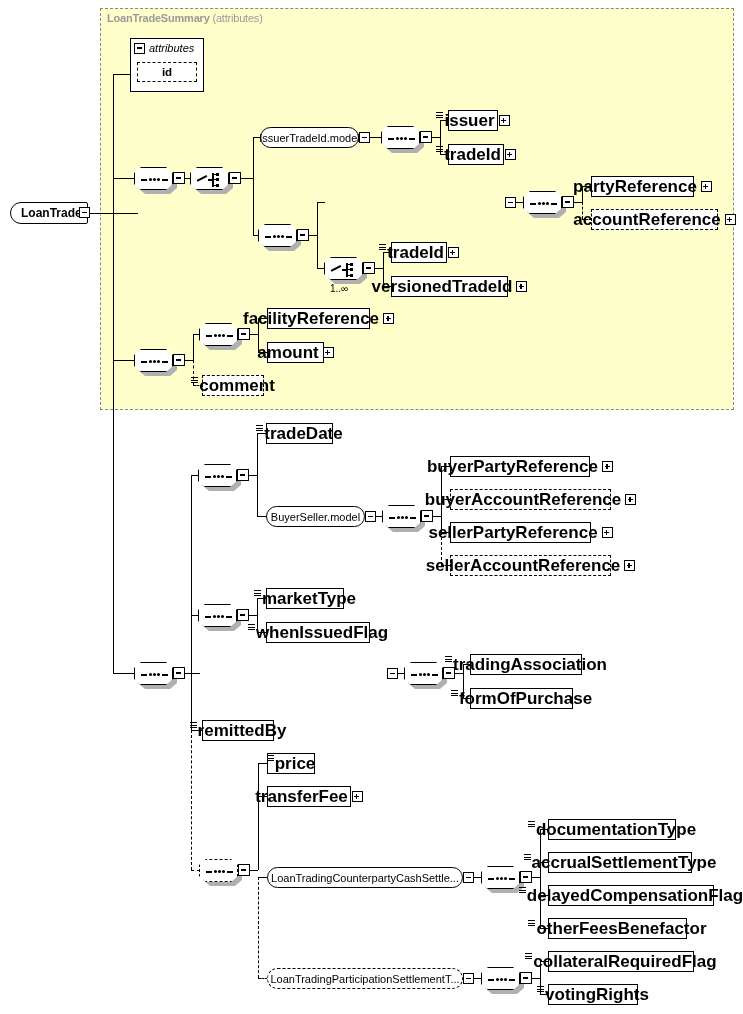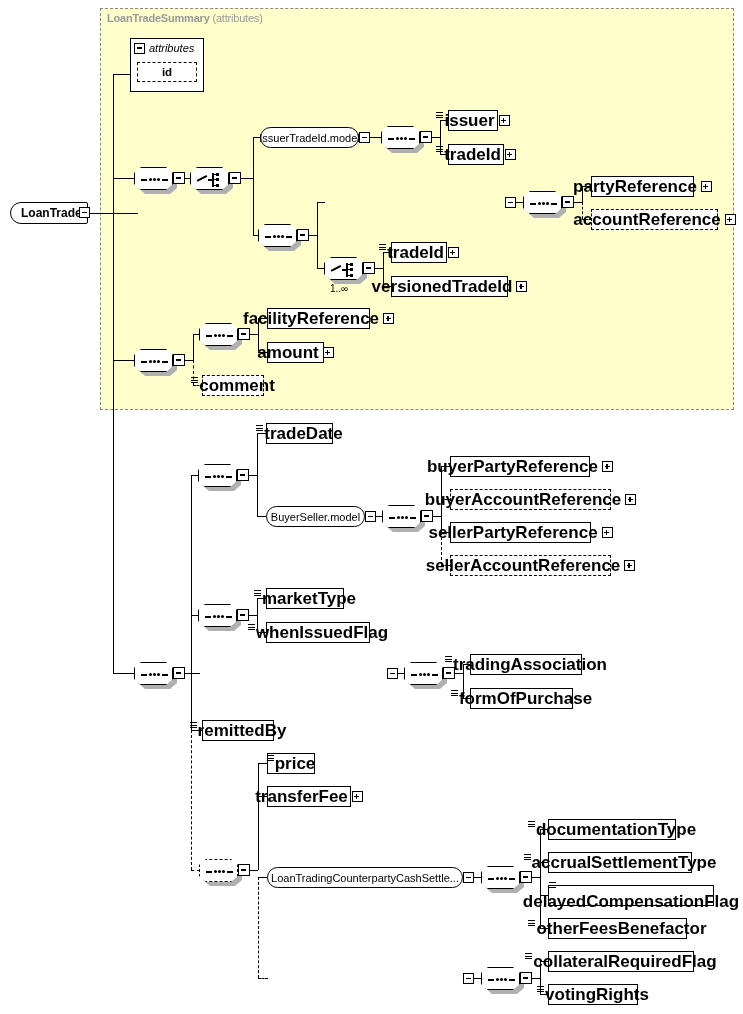--- a/index.html
+++ b/index.html
@@ -705,37 +705,40 @@
     <span class="lbl">documentationType</span>
   </div>
   <div class="node" style="left:548px;top:852px;width:144px;">
     <span class="tmark">
         <i></i>
         <i></i>
         <i></i>
       </span>
     <span class="lbl">accrualSettlementType</span>
   </div>
-  <div class="node" style="left:548px;top:885px;width:166px;flex-direction:column;">
+  <div class="node" style="left:548px;top:885px;width:166px;">
     <span class="tmark">
         <i></i>
         <i></i>
         <i></i>
       </span>
     <span class="lbl">delayedCompensationFlag</span>
   </div>
   <div class="node" style="left:548px;top:918px;width:139px;">
     <span class="tmark">
         <i></i>
         <i></i>
         <i></i>
       </span>
     <span class="lbl">otherFeesBenefactor</span>
   </div>
 
+  <div class="gref opt" style="left:267px;top:968px;width:196px;">
+    <span>LoanTradingParticipationSettlementT...</span>
+  </div>
   <div class="exp minus" style="left:463px;top:973px;right:auto;transform:none;">
       <b class="hbar"></b>
     </div>
   <div class="h" style="left:474px;top:978px;width:9px;"></div>
   <div class="compwrap" style="left:481px;top:967px;">
     <div class="shadow"></div>
     <div class="comp">
         <div class="seqg">
           <span class="bar l"></span>
           <span class="dot" style="left:8px;"></span>

